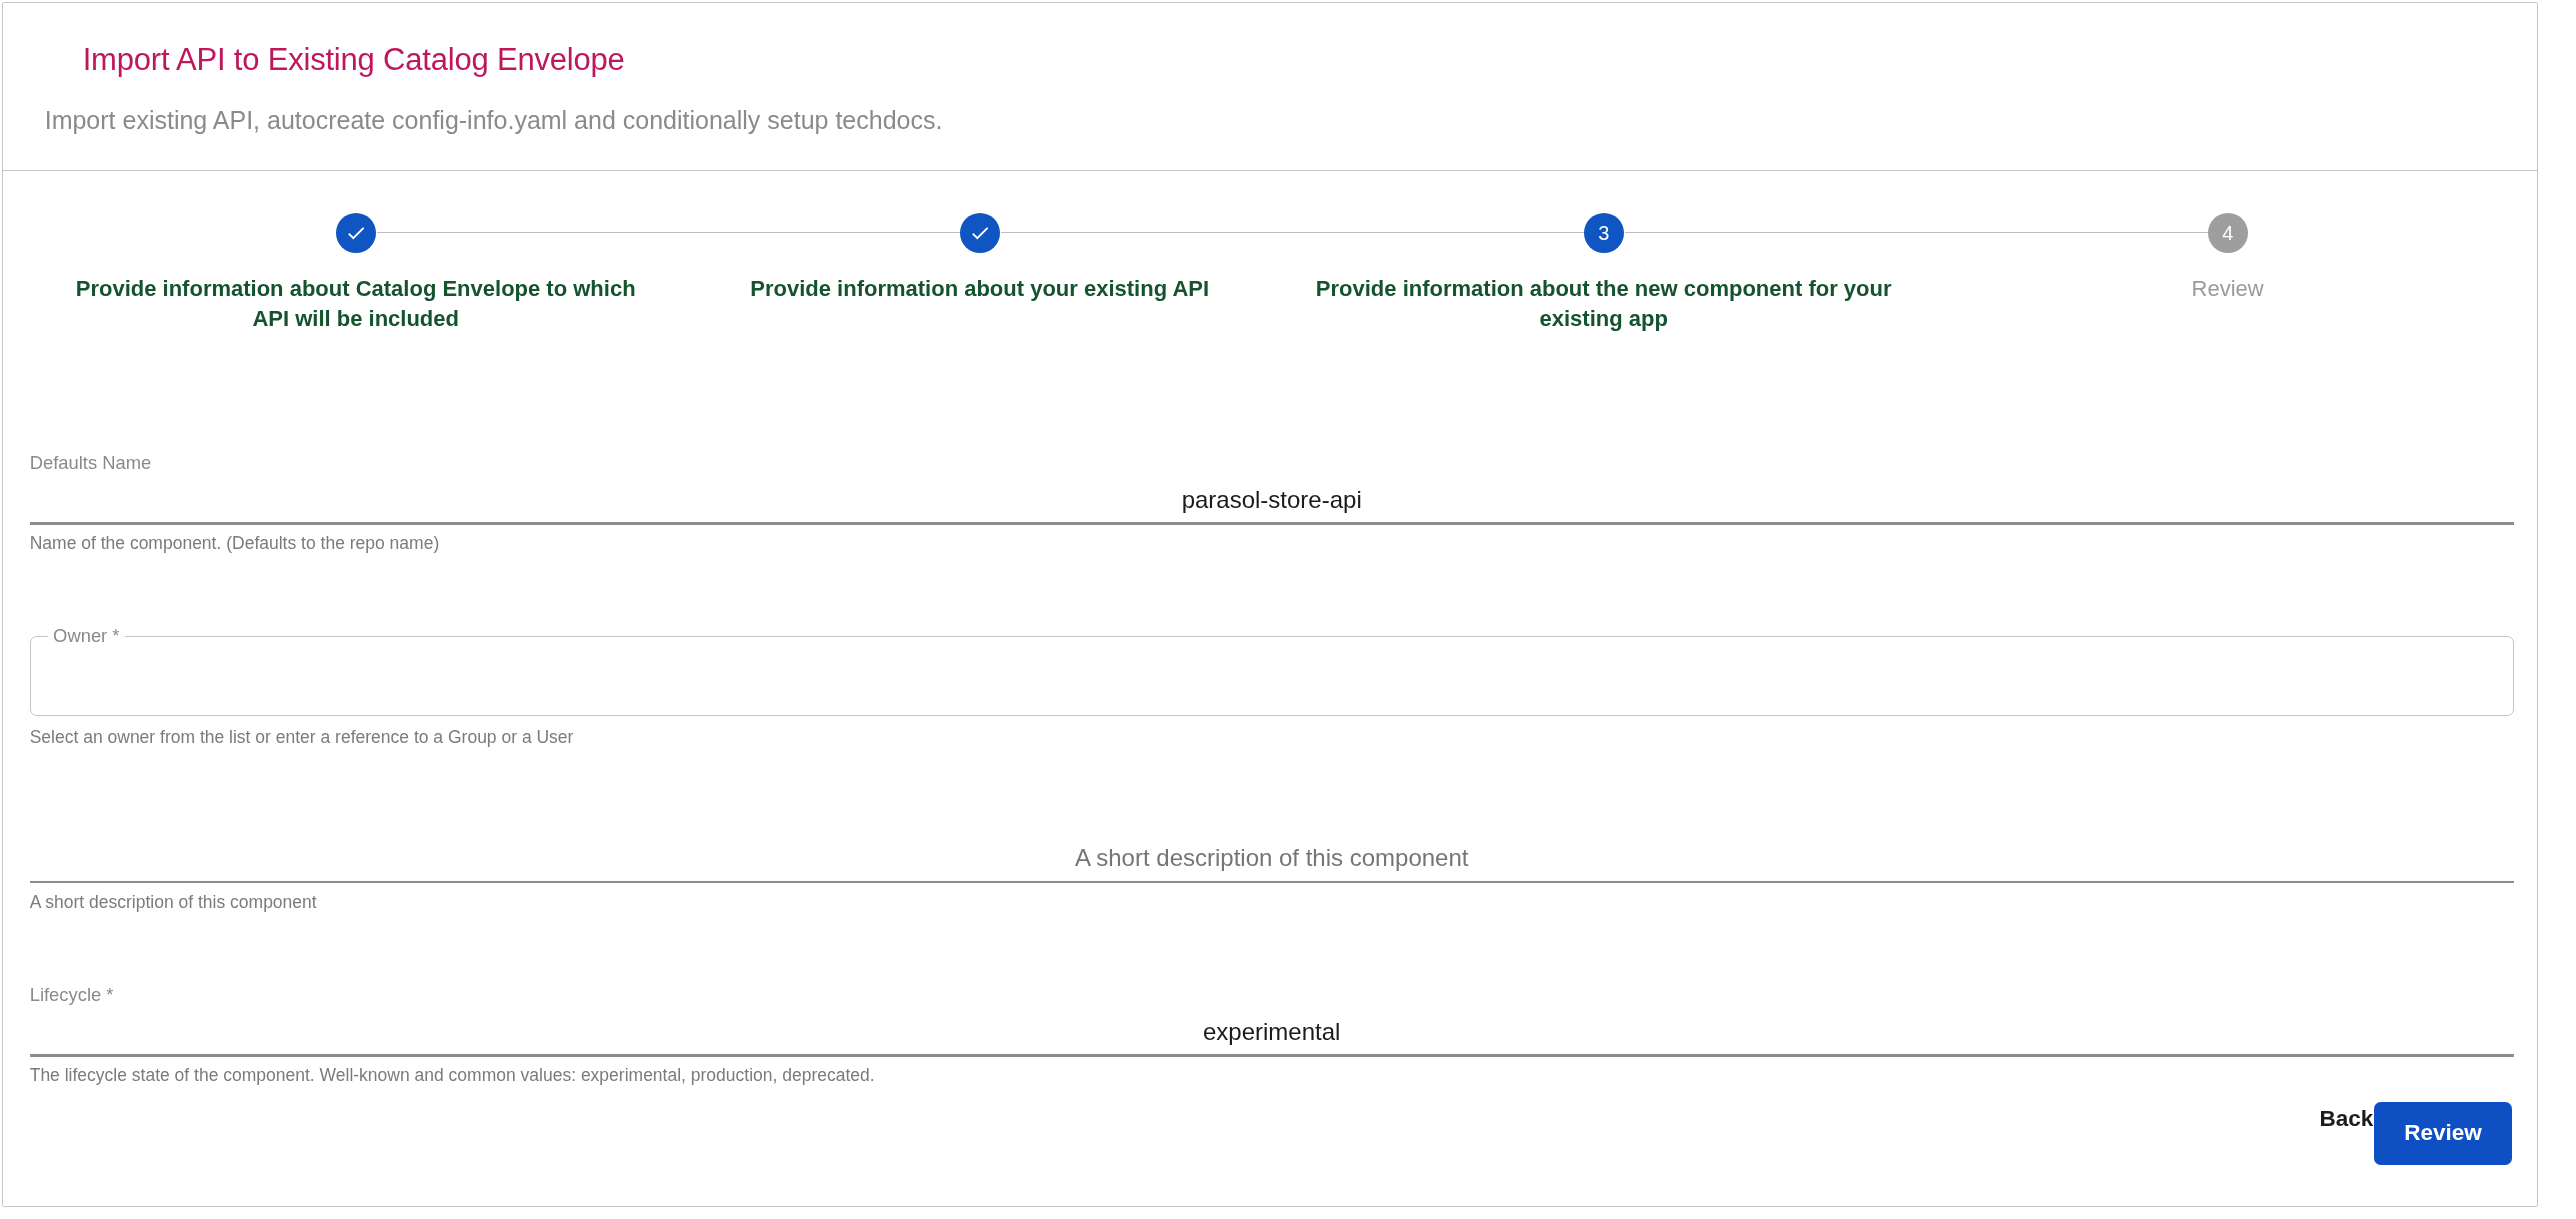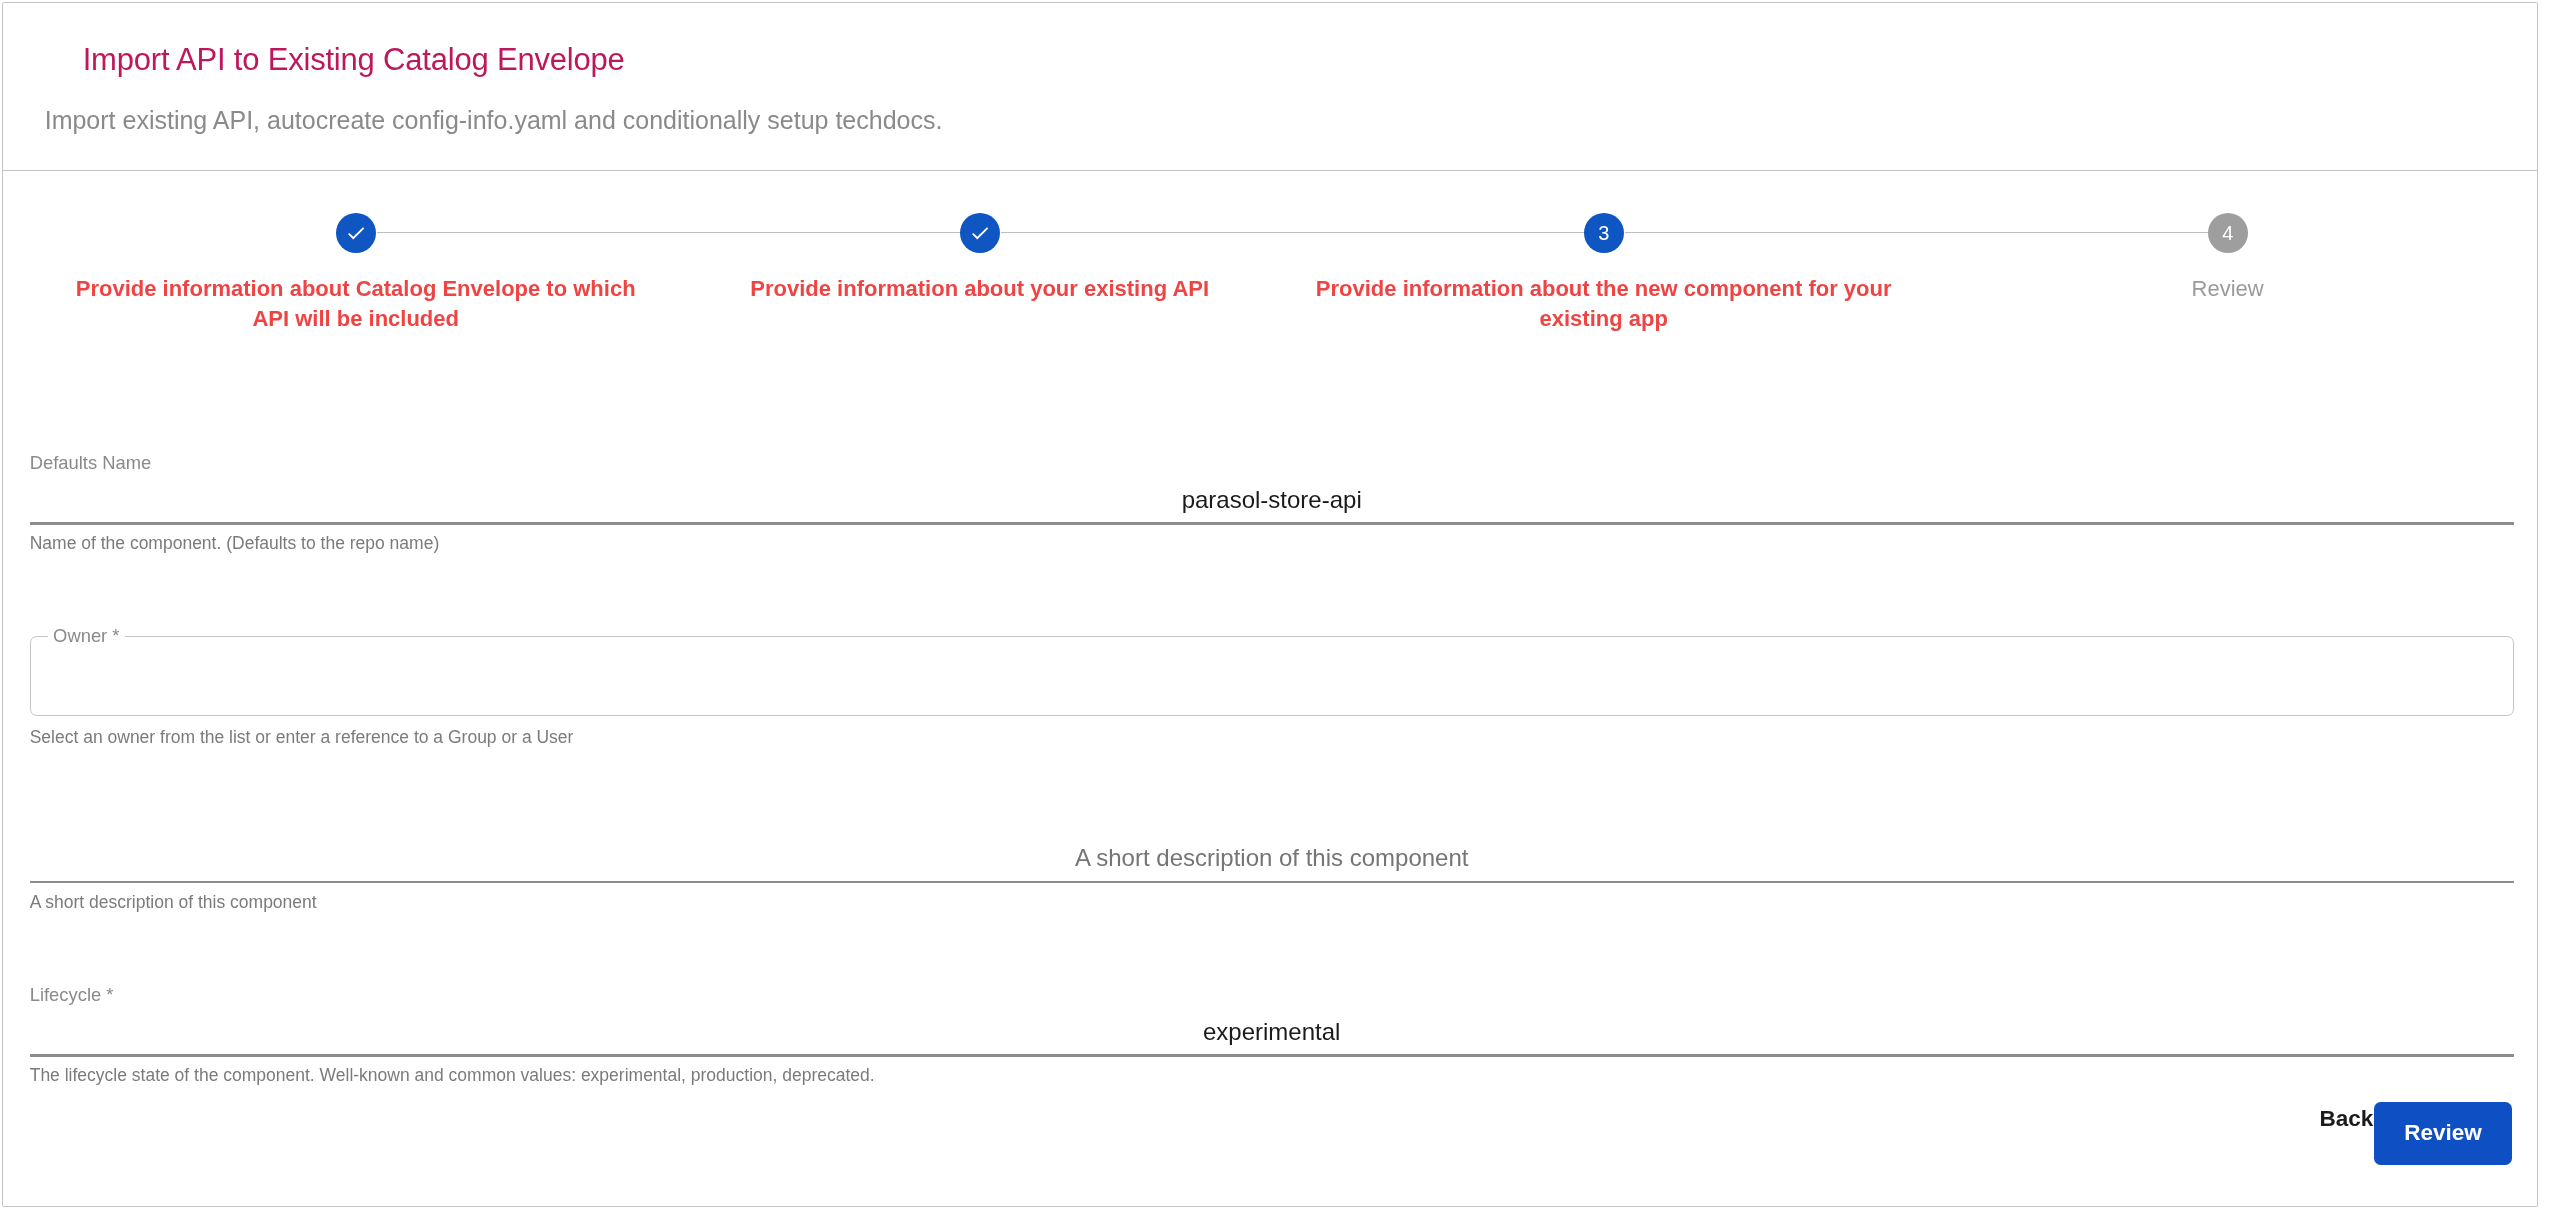--- a/index.html
+++ b/index.html
@@ -97,21 +97,21 @@
   .step-circle svg { display:block; }
 
   .step-label {
     position: absolute;
     top: 102px;
     left: 50%;
     transform: translateX(-50%);
     width: 576px;
     font-size: 22px;
     font-weight: 700;
-    color: #ef4444;
+    color: #14532d;
     line-height: 1.38;
   }
   .step-label.muted {
     font-weight: 400;
     color: #9a9a9a;
   }
 
   .step-connector {
     position: absolute;
     top: 60px;

